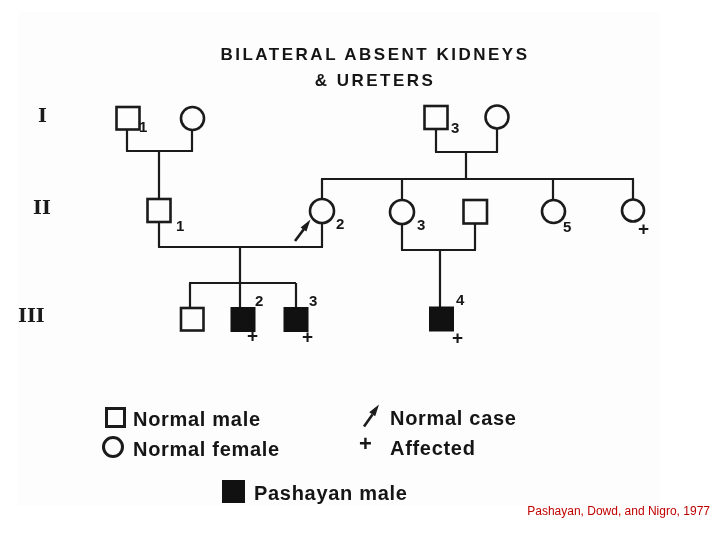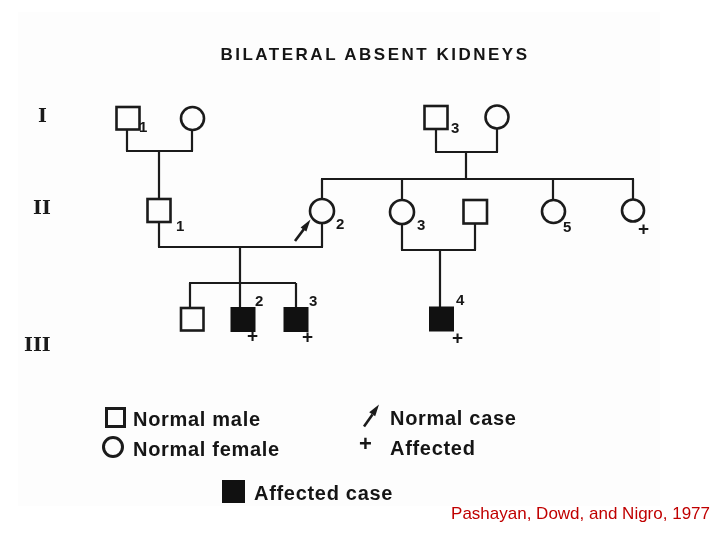--- a/index.html
+++ b/index.html
@@ -26,21 +26,21 @@
   }
   .legend-sym-circle{
     position:absolute;left:102px;top:436px;width:16px;height:16px;
     border:3px solid #1b1b1b;border-radius:50%;background:#fdfdfd;
   }
   .legend-sym-affected{
     position:absolute;left:222px;top:480px;width:23px;height:23px;background:#111111;
   }
   .legend-plus{position:absolute;left:359px;top:431px;font-weight:bold;font-size:22px;color:#171717;}
   .attribution{
-    left:0;right:10px;top:504px;text-align:right;font-size:17px;color:#c00000;
+    left:0;right:10px;top:504px;text-align:right;font-size:12px;color:#c00000;
     font-family:"Liberation Sans",sans-serif;
   }
 </style>
 </head>
 <body>
 
 <div class="canvas">
 
   <div class="scan-area"></div>
 
@@ -87,24 +87,25 @@
       <polygon points="310.5,219.5 300.6,227.5 306.4,231.5" fill="#1b1b1b"></polygon>
     </g>
 
     <g>
       <line x1="364" y1="426.5" x2="372.5" y2="414.5" stroke="#1b1b1b" stroke-width="2.6"></line>
       <polygon points="379,404.5 369.2,412.2 375.2,416.3" fill="#1b1b1b"></polygon>
     </g>
   </svg>
 
   <div class="abs title-line" style="top:45px;">BILATERAL ABSENT KIDNEYS</div>
+  <div class="abs title-line" style="top:71px;">&amp; URETERS</div>
 
   <div class="abs gen" style="left:38px;top:104px;">I</div>
   <div class="abs gen" style="left:33px;top:196px;">II</div>
-  <div class="abs gen" style="left:24px;top:304px;margin-top:29px;">III</div>
+  <div class="abs gen" style="left:18px;top:304px;">III</div>
 
   <div class="abs plbl" style="left:139px;top:118px;">1</div>
   <div class="abs plbl" style="left:451px;top:119px;">3</div>
   <div class="abs plbl" style="left:176px;top:217px;">1</div>
   <div class="abs plbl" style="left:336px;top:215px;">2</div>
   <div class="abs plbl" style="left:417px;top:216px;">3</div>
   <div class="abs plbl" style="left:563px;top:218px;">5</div>
   <div class="abs plbl" style="left:255px;top:292px;">2</div>
   <div class="abs plbl" style="left:309px;top:292px;">3</div>
   <div class="abs plbl" style="left:456px;top:291px;">4</div>
@@ -119,17 +120,17 @@
 
   <div class="legend-sym-circle"></div>
   <div class="abs legend-text" style="left:133px;top:438px;">Normal female</div>
 
   <div class="abs legend-text" style="left:390px;top:407px;">Normal case</div>
 
   <div class="legend-plus">+</div>
   <div class="abs legend-text" style="left:390px;top:437px;">Affected</div>
 
   <div class="legend-sym-affected"></div>
-  <div class="abs legend-text" style="left:254px;top:482px;">Affected case</div>
+  <div class="abs legend-text" style="left:254px;top:482px;">Pashayan male</div>
 
   <div class="abs attribution">Pashayan, Dowd, and Nigro, 1977</div>
 
 </div>
 
 </body></html>

